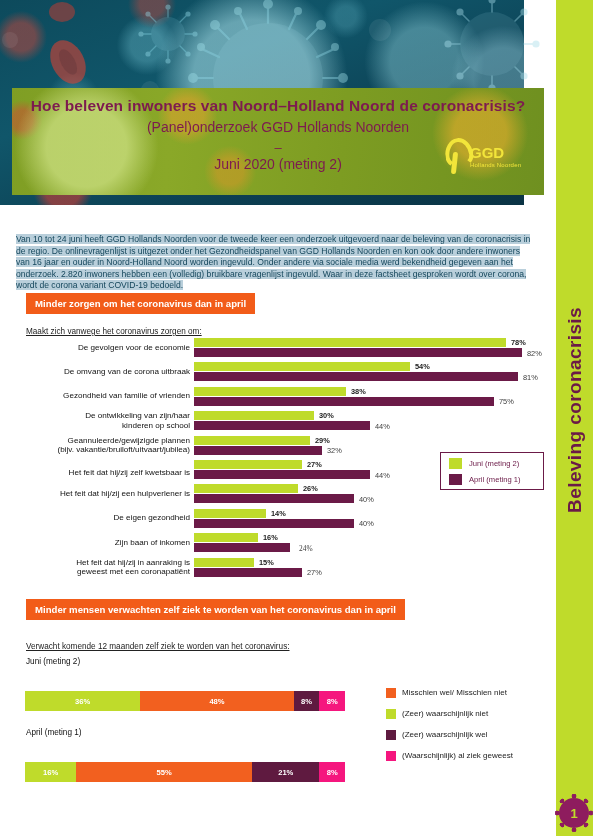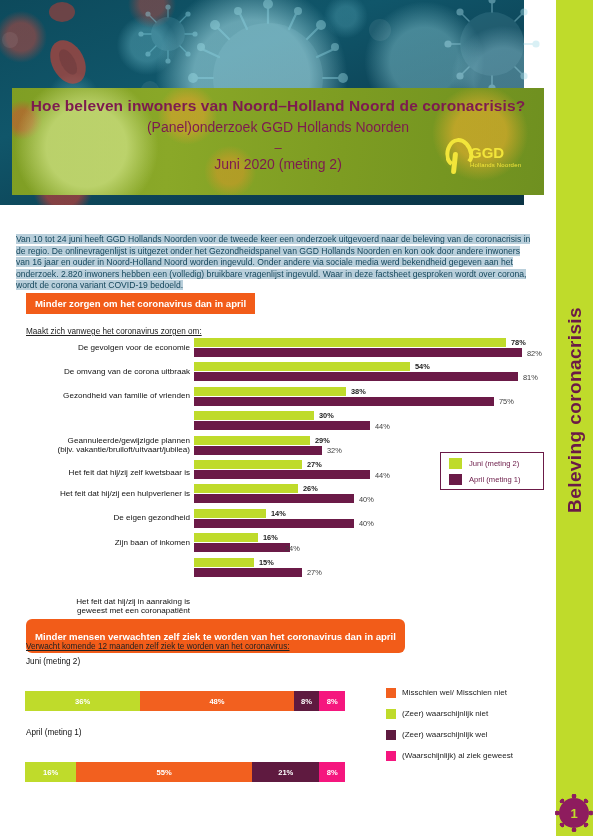--- a/index.html
+++ b/index.html
@@ -117,21 +117,21 @@
   }
   .intro span.hl{background:#b9cfdb;}
 
   
   .orange-bar{
     position:absolute;background:#f25c19;color:#ffffff;
     font-size:9.6px;font-weight:bold;display:flex;align-items:center;
     padding:0 9px;white-space:nowrap;
   }
   #hdr1{left:26px;top:293px;height:21px;}
-  #hdr2{left:26px;top:619px;height:34px;border-radius:6px;}
+  #hdr2{left:26px;top:599px;height:21px;}
 
   
   .c1-title{
     position:absolute;left:26px;top:327px;font-size:8.2px;color:#222;
     text-decoration:underline;font-weight:500;
   }
   .c1{position:absolute;left:0;top:338px;width:556px;}
   .c1-lab{
     position:absolute;right:366px;width:180px;text-align:right;
     font-size:8.1px;color:#111;line-height:9.6px;
@@ -329,20 +329,24 @@
       <div class="bval juni" style="top: 24.4px; left: 415px;">54%</div>
       <div class="bar april" style="top: 34.4px; width: 324px; background: rgb(107, 26, 71);"></div>
       <div class="bval" style="top: 34.9px; left: 523px;">81%</div>
       <div class="c1-lab" style="top: 53.3px;">
         <div>Gezondheid van familie of vrienden</div>
       </div>
       <div class="bar juni" style="top: 48.8px; width: 152px; background: rgb(191, 219, 43);"></div>
       <div class="bval juni" style="top: 48.8px; left: 351px;">38%</div>
       <div class="bar april" style="top: 58.8px; width: 300px; background: rgb(107, 26, 71);"></div>
       <div class="bval" style="top: 59.3px; left: 499px;">75%</div>
+      <div class="c1-lab" style="top: 73.2px;">
+        <div>De ontwikkeling van zijn/haar</div>
+        <div>kinderen op school</div>
+      </div>
       <div class="bar juni" style="top: 73.2px; width: 120px; background: rgb(191, 219, 43);"></div>
       <div class="bval juni" style="top: 73.2px; left: 319px;">30%</div>
       <div class="bar april" style="top: 83.2px; width: 176px; background: rgb(107, 26, 71);"></div>
       <div class="bval" style="top: 83.7px; left: 375px;">44%</div>
       <div class="c1-lab" style="top: 97.6px;">
         <div>Geannuleerde/gewijzigde plannen</div>
         <div>(bijv. vakantie/bruiloft/uitvaart/jubilea)</div>
       </div>
       <div class="bar juni" style="top: 97.6px; width: 116px; background: rgb(191, 219, 43);"></div>
       <div class="bval juni" style="top: 97.6px; left: 315px;">29%</div>
@@ -368,22 +372,22 @@
       <div class="bar juni" style="top: 170.8px; width: 72px; background: rgb(191, 219, 43);"></div>
       <div class="bval juni" style="top: 170.8px; left: 271px;">14%</div>
       <div class="bar april" style="top: 180.8px; width: 160px; background: rgb(107, 26, 71);"></div>
       <div class="bval" style="top: 181.3px; left: 359px;">40%</div>
       <div class="c1-lab" style="top: 199.7px;">
         <div>Zijn baan of inkomen</div>
       </div>
       <div class="bar juni" style="top: 195.2px; width: 64px; background: rgb(191, 219, 43);"></div>
       <div class="bval juni" style="top: 195.2px; left: 263px;">16%</div>
       <div class="bar april" style="top: 205.2px; width: 96px; background: rgb(107, 26, 71);"></div>
-      <div class="bval" style="top: 205.7px; left: 285px;">24%</div>
-      <div class="c1-lab" style="top: 219.6px; margin-top: 39px;">
+      <div class="bval" style="top: 205.7px; left: 299px; font-family: Liberation Serif, serif;">24%</div>
+      <div class="c1-lab" style="top: 219.6px;">
         <div>Het feit dat hij/zij in aanraking is</div>
         <div>geweest met een coronapatiënt</div>
       </div>
       <div class="bar juni" style="top: 219.6px; width: 60px; background: rgb(191, 219, 43);"></div>
       <div class="bval juni" style="top: 219.6px; left: 259px;">15%</div>
       <div class="bar april" style="top: 229.6px; width: 108px; background: rgb(107, 26, 71);"></div>
       <div class="bval" style="top: 230.1px; left: 307px;">27%</div>
     </div>
 
   <div class="c1-legend">

